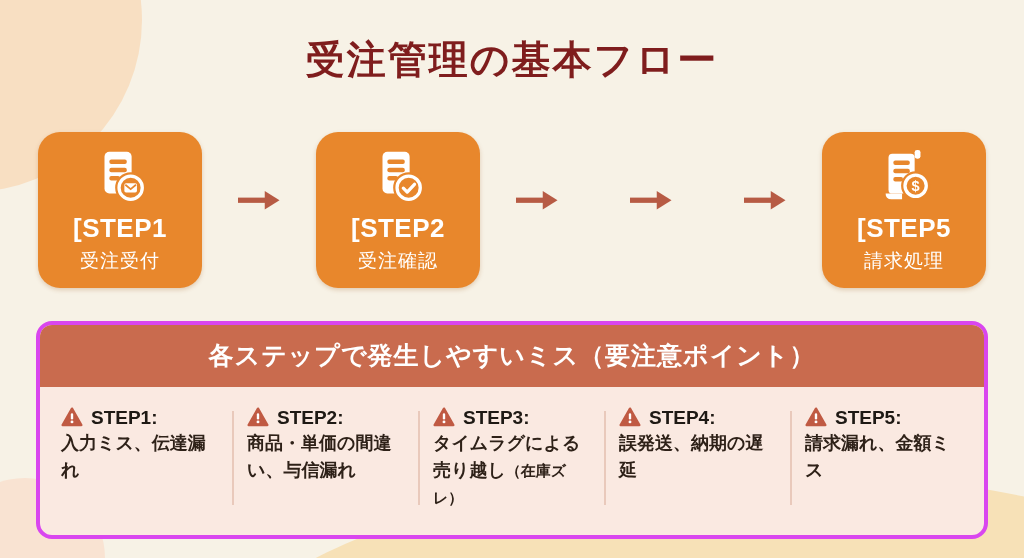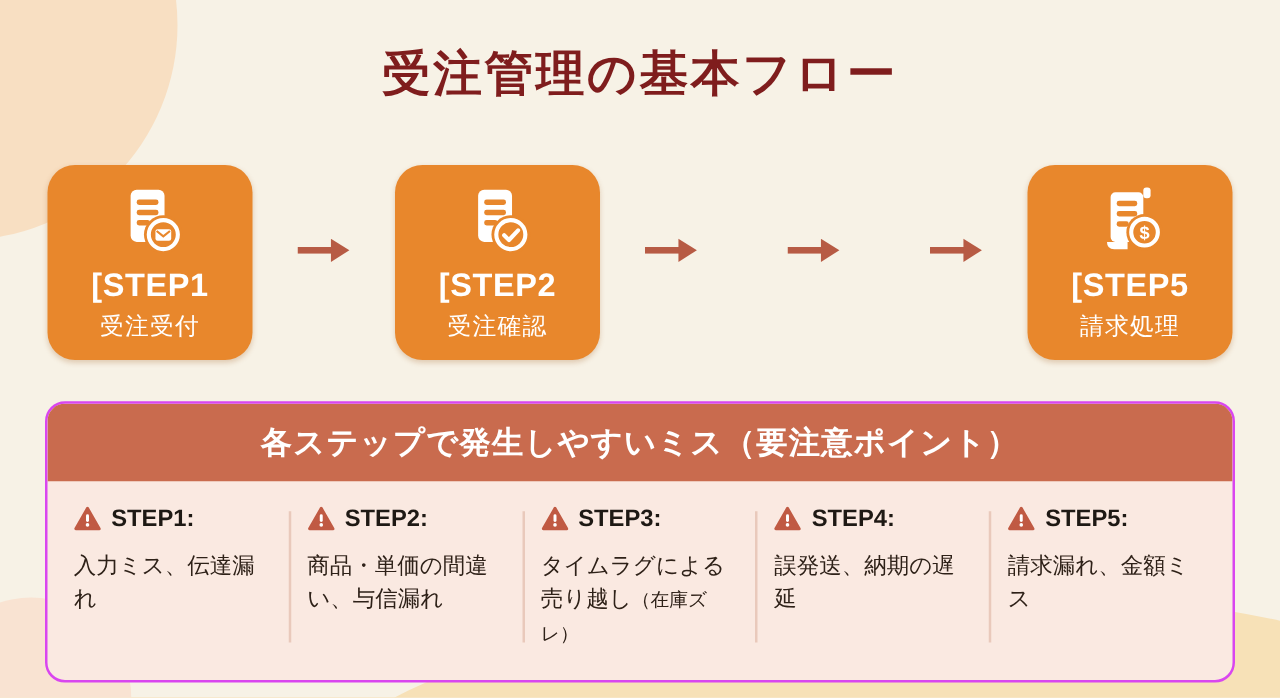--- a/index.html
+++ b/index.html
@@ -36,40 +36,40 @@
   .step-icon { height:62px; display:flex; align-items:center; justify-content:center; }
   .step-icon svg { width:62px; height:62px; }
   .step-code { font-size:26px; font-weight:bold; margin-top:4px; letter-spacing:0.5px; }
   .step-label { font-size:19px; font-weight:normal; margin-top:4px; letter-spacing:1px; white-space:nowrap; }
 
   .flow-arrow { flex:1 1 auto; display:flex; align-items:center; justify-content:center; margin-top:-20px; }
   .flow-arrow svg { width:42px; height:24px; }
 
   .panel {
     margin:33px 36px 0 36px;
-    border:2px solid #d946ef; border-radius:16px;
+    border:4px solid #d946ef; border-radius:16px;
     overflow:hidden; background:#FAE9E1;
   }
   .panel-header {
     background:#C96B4E; color:#FFFFFF;
     text-align:center; font-size:25px; font-weight:bold;
     padding:14px 0 15px 0; letter-spacing:1px;
   }
   .panel-body {
     display:flex; align-items:stretch;
     padding:18px 8px 24px 8px;
   }
   .mistake-col { flex:1 1 0; padding:2px 13px 0 13px; min-width:0; }
   .col-divider { flex:0 0 2px; width:2px; background:#E9C9BB; margin:6px 0; }
 
   .mistake-head { display:flex; gap:8px; }
   .mistake-head svg { width:22px; height:20px; flex:0 0 auto; }
   .mistake-step { font-size:19px; font-weight:bold; color:#1E1914; }
   .mistake-desc {
-    margin-top:12px; font-size:18px; font-weight:normal;
+    margin-top:1px; font-size:18px; font-weight:bold;
     color:#2E2118; line-height:1.5;
   }
   .desc-note { font-size:15px; }
 </style>
 </head>
 <body>
 
 <div class="deco deco-tl"></div>
 <div class="deco deco-br"></div>
 <div class="deco deco-bl"></div>

